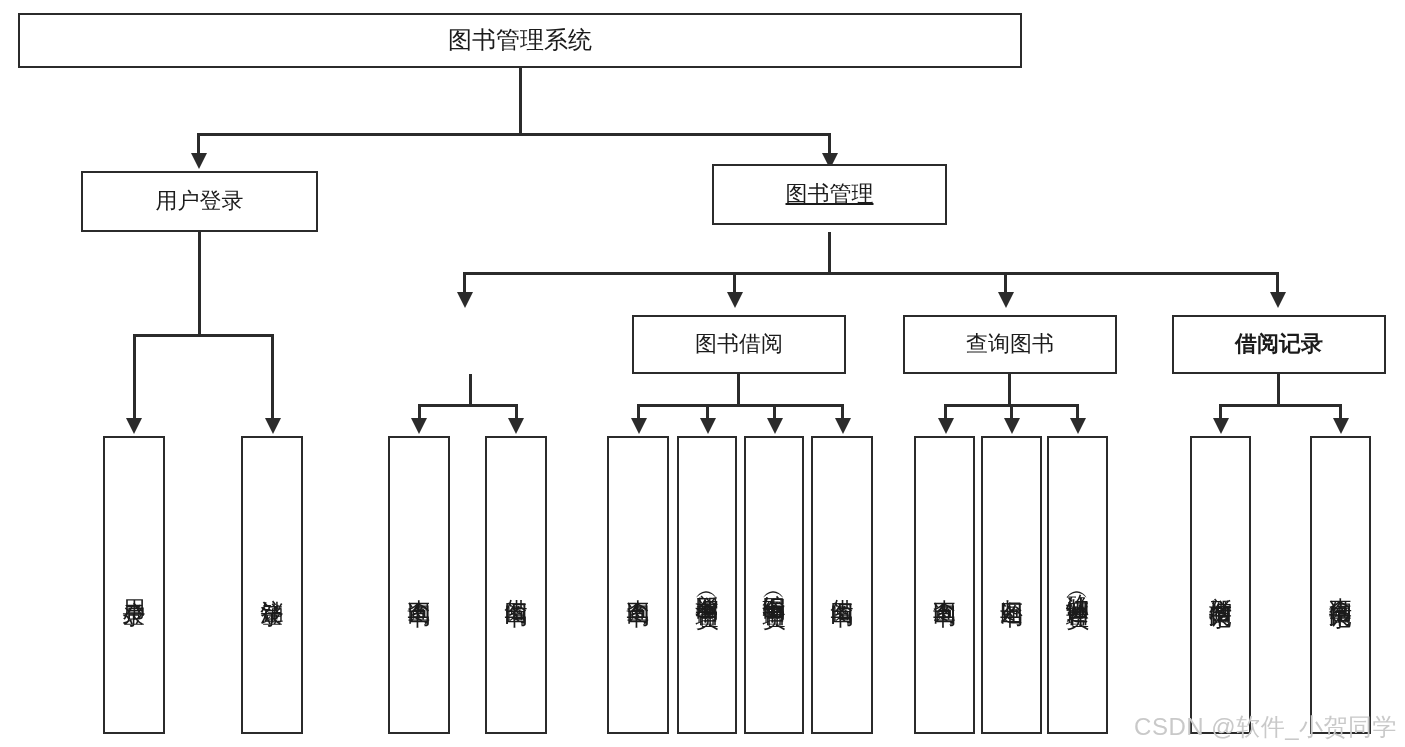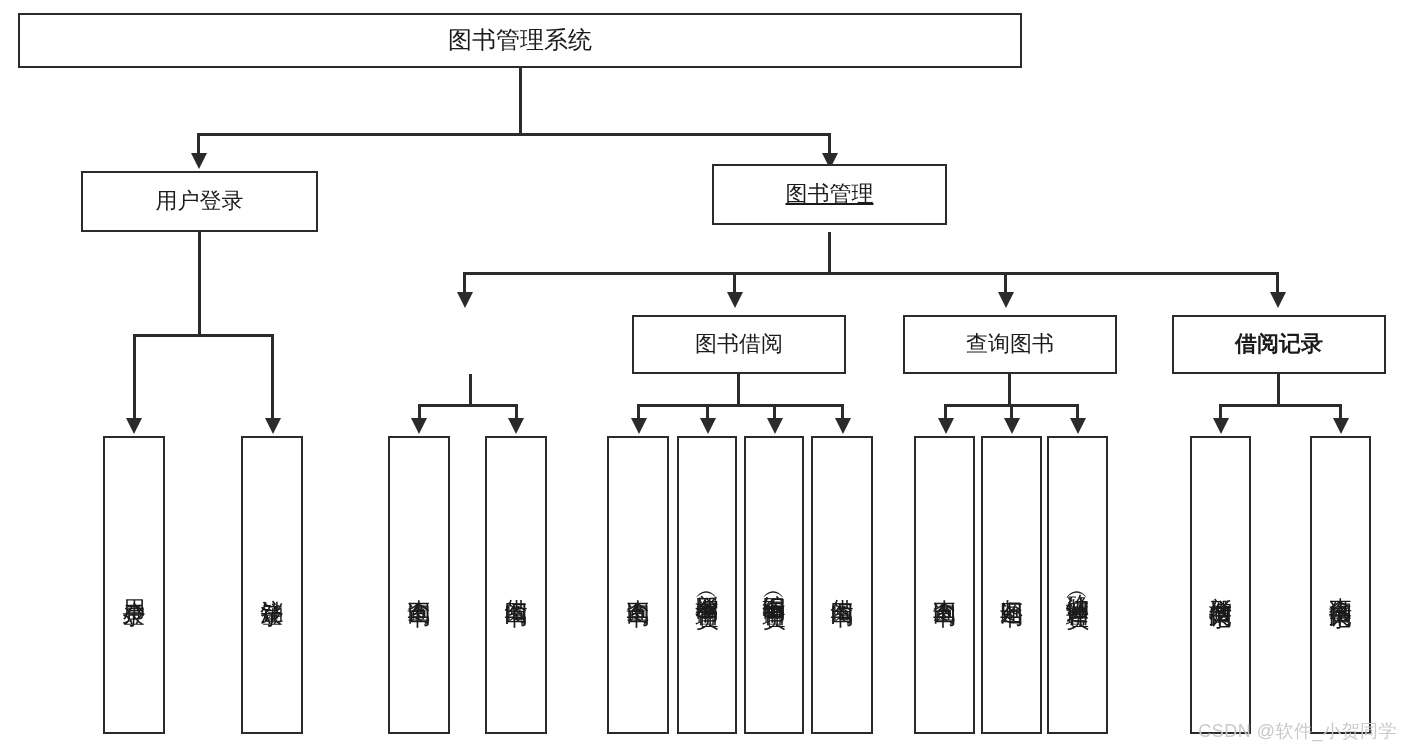--- a/index.html
+++ b/index.html
@@ -63,21 +63,21 @@
     width:0;height:0;
     border-left:8px solid transparent;
     border-right:8px solid transparent;
     border-top:16px solid #2b2b2b;
   }
   
   #watermark{
     position:absolute;
     right:8px;
     bottom:4px;
-    font-size:18px;
+    font-size:24px;
     color:#c9c9c9;
     letter-spacing:.5px;
     white-space:nowrap;
     pointer-events:none;
   }
 </style>
 </head>
 <body>
 
 <div id="canvas">

